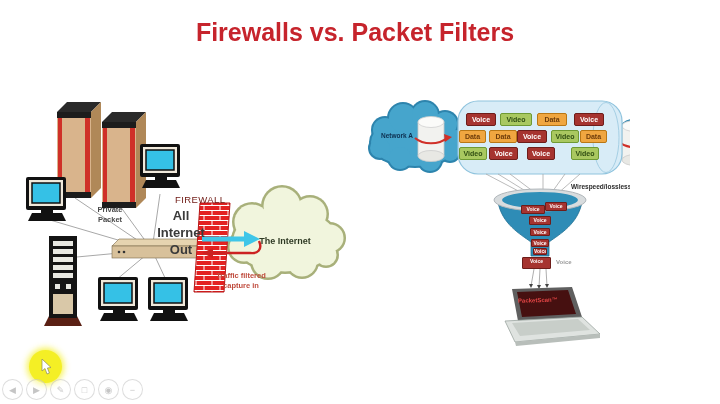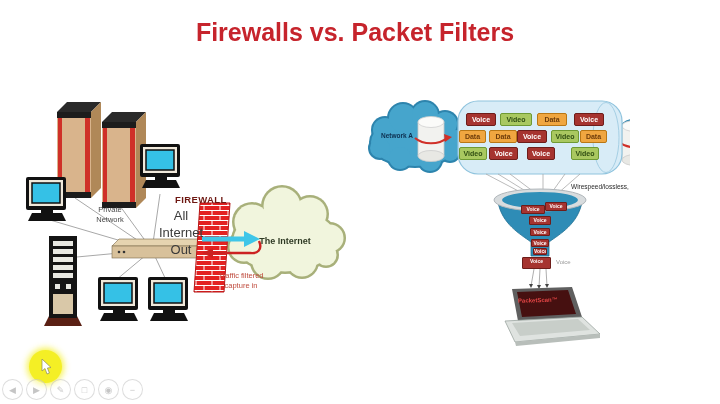--- a/index.html
+++ b/index.html
@@ -1,22 +1,22 @@
 <!DOCTYPE html>
 <html><head>
 <meta charset="utf-8">
 <style>
   html,body{margin:0;padding:0;background:#fff;}
   #stage{position:relative;width:630px;height:404px;background:#ffffff;overflow:hidden;
          font-family:"Liberation Sans",sans-serif;}
-  .lbl{position:absolute;line-height:1.3;}
+  .lbl{position:absolute;line-height:1.3;font-weight:bold;}
   #title{top:16px;left:0;width:710px;text-align:center;font-size:25px;font-weight:bold;color:#c6242c;}
   .two-line{text-align:center;}
   .two-line span{display:block;}
-  #fw-label{left:175px;top:194px;font-size:9.5px;font-weight:bold;color:#6e1812;letter-spacing:.4px;}
+  #fw-label{left:175px;top:194px;font-size:9.5px;font-weight:normal;color:#6e1812;letter-spacing:.4px;}
   #pn-label{left:84px;top:205px;width:52px;font-size:7.5px;color:#4a4a4a;}
   #ato-label{left:156px;top:208px;width:50px;font-size:13px;color:#3a3a3a;}
   #inet-label{left:248px;top:236px;width:74px;font-size:9px;font-weight:bold;color:#2f3a24;text-align:center;}
   #tf-label{left:202px;top:271px;width:78px;font-size:7.5px;color:#bf4a3c;text-align:center;}
   #neta-label{left:376px;top:132px;width:42px;font-size:6.5px;font-weight:bold;color:#0e3050;text-align:center;}
   #netb-label{left:652px;top:138px;width:42px;font-size:6.5px;font-weight:bold;color:#0e3050;text-align:center;}
   #cap-label{left:571px;top:183px;width:134px;font-size:6.5px;color:#2a2a2a;}
   #vout-label{left:556px;top:259px;font-size:6px;color:#9a9a9a;}
   #ps-label{left:518px;top:297px;width:50px;font-size:6px;font-weight:bold;color:#e24545;transform:rotate(-2deg);}
   .pkt{position:absolute;box-sizing:border-box;border:1px solid;border-radius:2px;
@@ -259,21 +259,21 @@
       <polygon points="505,321 582,317 600,334 515,342" fill="#dfe3e0" stroke="#9aa4a0" stroke-width="0.8"></polygon>
       <polygon points="512,323 578,319 590,330 520,336" fill="#c8cec9"></polygon>
       <polygon points="515,342 600,334 600,338 516,346" fill="#b8beba"></polygon>
     </g>
   </svg>
 
   <div class="lbl" id="title">Firewalls vs. Packet Filters</div>
 
   <div class="lbl two-line" id="pn-label">
     <span>Private</span>
-    <span>Network</span>
+    <span>Packet</span>
   </div>
   <div class="lbl" id="fw-label">FIREWALL</div>
   <div class="lbl two-line" id="ato-label">
     <span>All</span>
     <span>Internet Out</span>
   </div>
   <div class="lbl" id="inet-label">The Internet</div>
   <div class="lbl two-line" id="tf-label">
     <span>Traffic filtered</span>
     <span>capture in</span>

